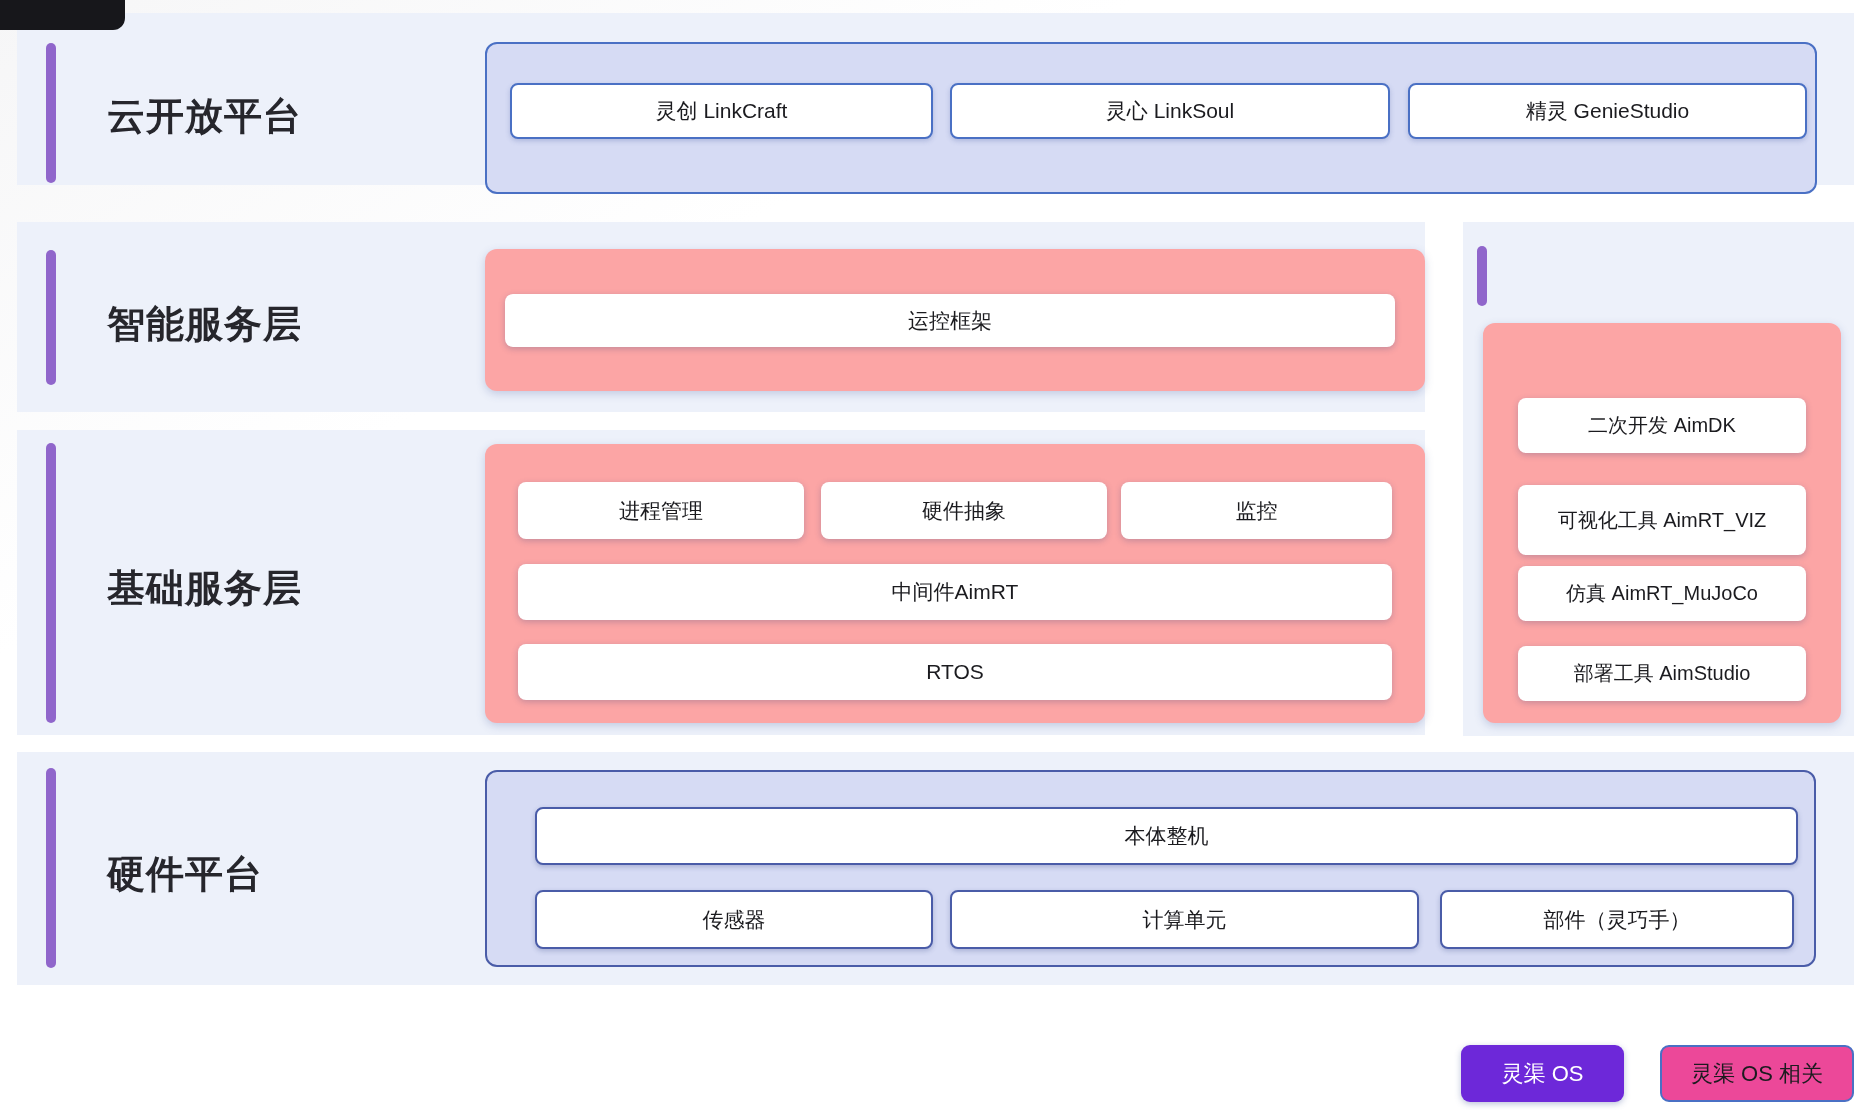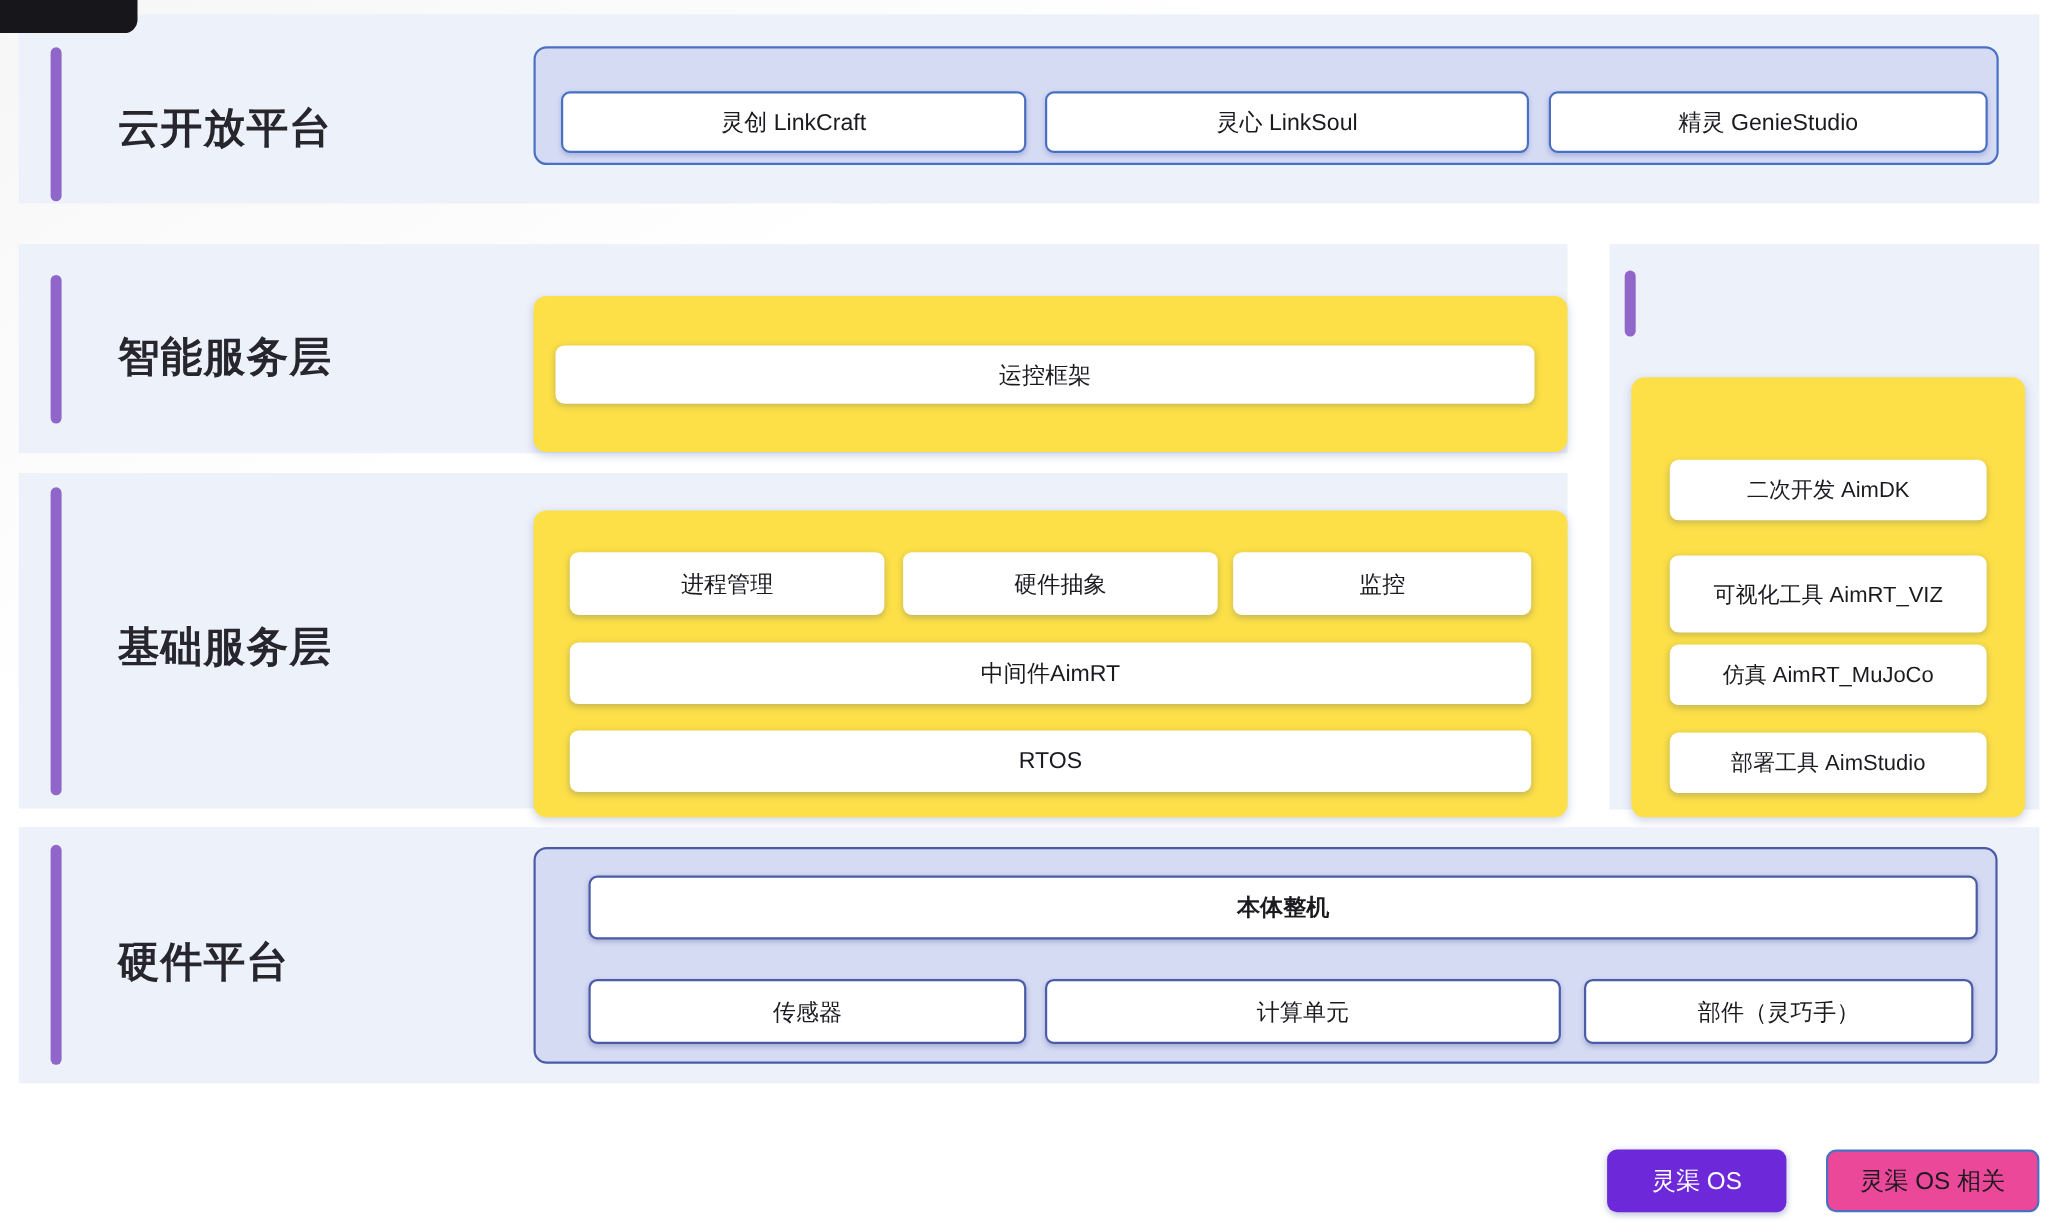--- a/index.html
+++ b/index.html
@@ -23,23 +23,22 @@
     position:absolute;left:107px;
     font-size:38px;font-weight:700;color:#26262c;letter-spacing:1px;
     white-space:nowrap;
   }
   .sub-lav{
     position:absolute;background:#d6dbf4;border:2px solid #4a70c4;
     border-radius:12px;box-sizing:border-box;
   }
   .sub-lav.navy{border-color:#4a5ca8;}
   .sub-blue{
-    position:absolute;background:#fde047;border-radius:12px;
+    position:absolute;background:#fca5a5;border-radius:12px;
     box-shadow:0 3px 8px rgba(70,90,160,0.25);
-    margin-top:20px;
   }
   .wbox{
     position:absolute;background:#ffffff;border-radius:8px;box-sizing:border-box;
     display:flex;align-items:center;justify-content:center;
     font-size:21px;color:#1b1b1f;white-space:nowrap;
   }
   .wbox.b-blue{border:2.5px solid #4a70c4;box-shadow:0 2px 5px rgba(70,90,160,0.28);}
   .wbox.b-navy{border:2.5px solid #4a5ca8;box-shadow:0 2px 5px rgba(60,75,140,0.30);}
   .wbox.plain{border:none;box-shadow:0 2px 6px rgba(40,60,120,0.25);}
   .legend-chip{
@@ -51,21 +50,21 @@
   .legend-chip.outline{background:#ec4899;color:#1b1b1f;border:2px solid #4a70c4;}
 </style>
 </head>
 <body>
 
 <div class="corner-artifact"></div>
 
 <div class="panel" style="left:17px;top:13px;width:1837px;height:172px;">
   <div class="vbar" style="left:29px;top:30px;height:140px;"></div>
   <div class="row-title" style="left:90px;top:78px;">云开放平台</div>
-  <div class="sub-lav" style="left:468px;top:29px;width:1332px;height:108px;text-align:center;">
+  <div class="sub-lav" style="left:468px;top:29px;width:1332px;height:152px;text-align:center;">
     <div class="wbox b-blue" style="left:23px;top:39px;width:423px;height:56px;">灵创 LinkCraft</div>
     <div class="wbox b-blue" style="left:463px;top:39px;width:440px;height:56px;">灵心 LinkSoul</div>
     <div class="wbox b-blue" style="left:921px;top:39px;width:399px;height:56px;">精灵 GenieStudio</div>
   </div>
 </div>
 
 <div class="panel" style="left:17px;top:222px;width:1408px;height:190px;">
   <div class="vbar" style="left:29px;top:28px;height:135px;"></div>
   <div class="row-title" style="left:90px;top:296px;position:absolute;top:77px;">智能服务层</div>
   <div class="sub-blue" style="left:468px;top:27px;width:940px;height:142px;">
@@ -92,21 +91,21 @@
     <div class="wbox plain" style="left:636px;top:38px;width:271px;height:57px;">监控</div>
     <div class="wbox plain" style="left:33px;top:120px;width:874px;height:56px;">中间件AimRT</div>
     <div class="wbox plain" style="left:33px;top:200px;width:874px;height:56px;">RTOS</div>
   </div>
 </div>
 
 <div class="panel" style="left:17px;top:752px;width:1837px;height:233px;">
   <div class="vbar" style="left:29px;top:16px;height:200px;"></div>
   <div class="row-title" style="left:90px;top:97px;">硬件平台</div>
   <div class="sub-lav navy" style="left:468px;top:18px;width:1331px;height:197px;">
-    <div class="wbox b-navy" style="left:48px;top:24px;width:1263px;height:58px;font-weight:bold;">本体整机</div>
+    <div class="wbox b-navy" style="left:48px;top:35px;width:1263px;height:58px;">本体整机</div>
     <div class="wbox b-navy" style="left:48px;top:118px;width:398px;height:59px;">传感器</div>
     <div class="wbox b-navy" style="left:463px;top:118px;width:469px;height:59px;">计算单元</div>
     <div class="wbox b-navy" style="left:953px;top:118px;width:354px;height:59px;">部件（灵巧手）</div>
   </div>
 </div>
 
 <div class="legend-chip filled" style="left:1461px;top:1045px;width:163px;height:57px;">灵渠 OS</div>
 <div class="legend-chip outline" style="left:1660px;top:1045px;width:194px;height:57px;">灵渠 OS 相关</div>
 
 </body></html>

